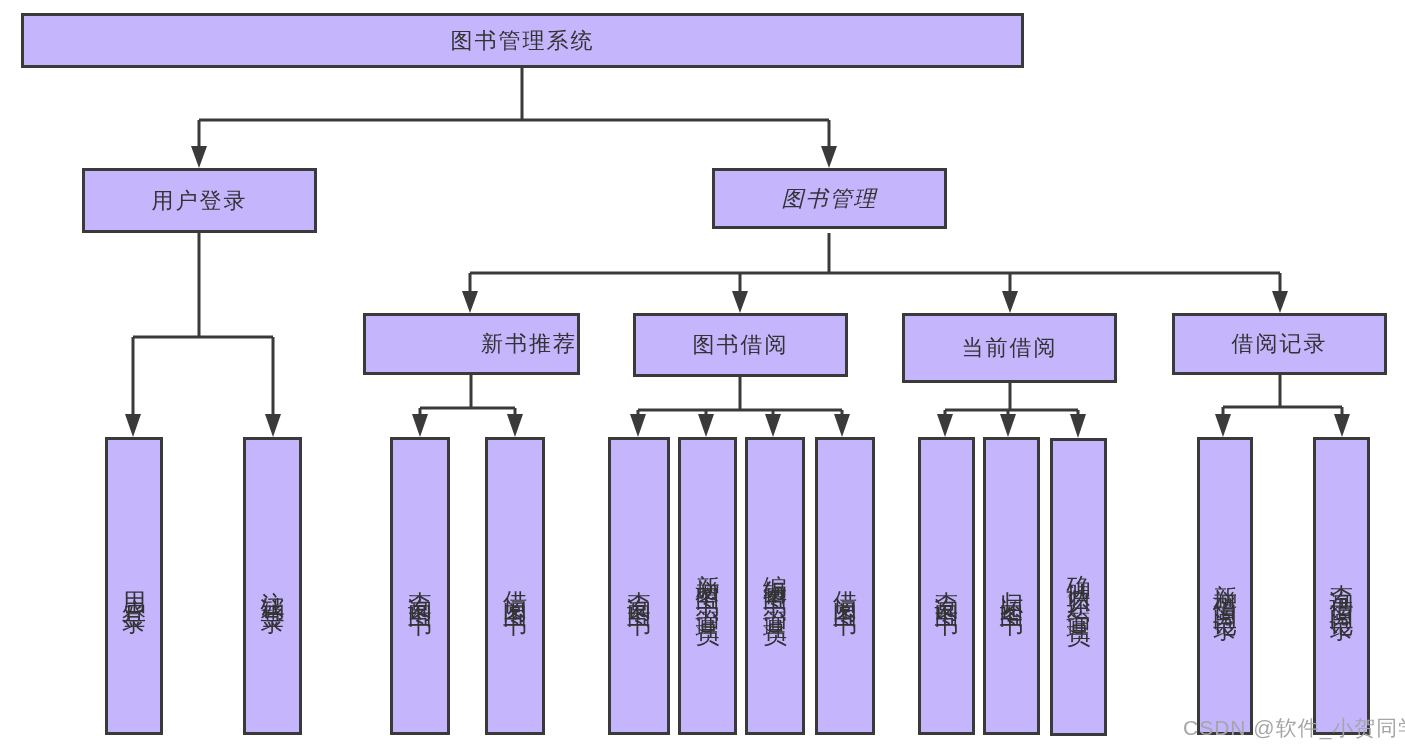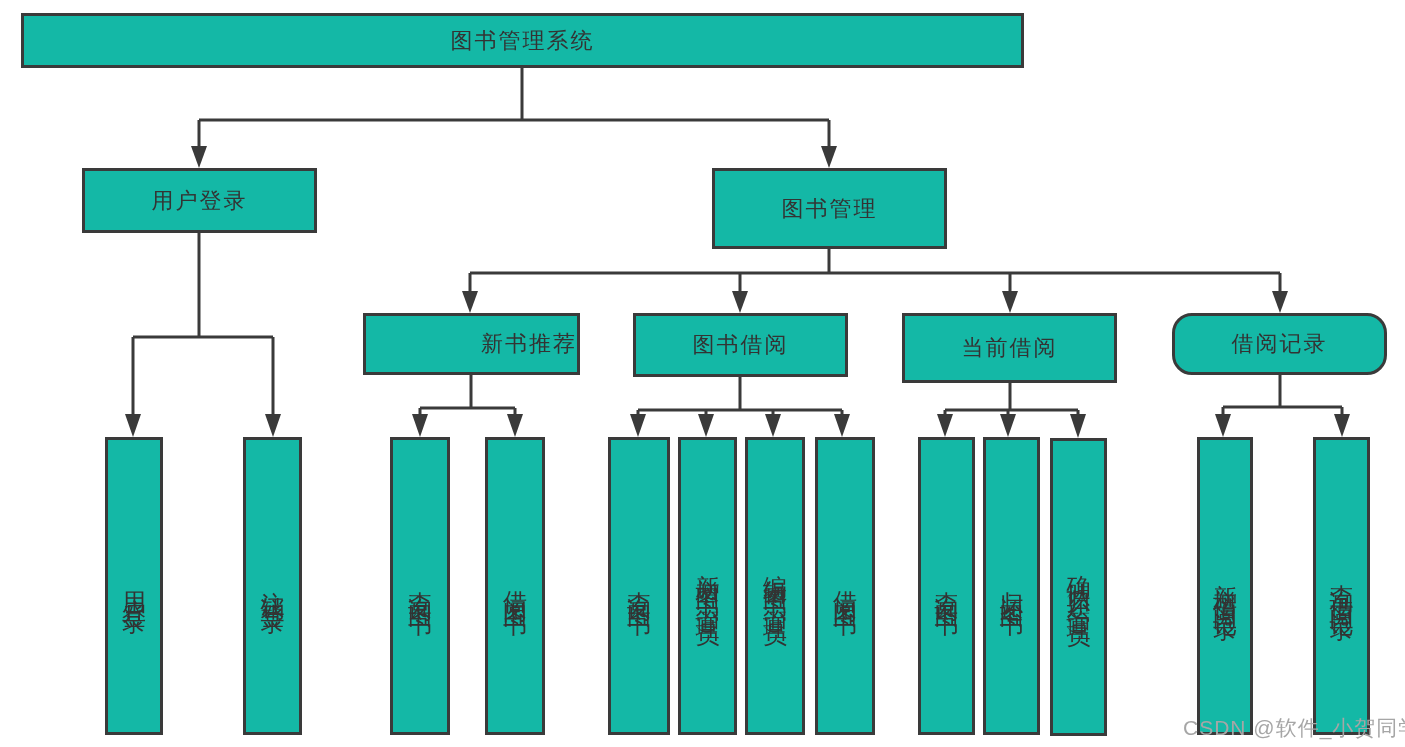--- a/index.html
+++ b/index.html
@@ -11,21 +11,21 @@
     overflow:hidden;
   }
   .connectors {
     position:absolute; left:0; top:0;
     pointer-events:none;
   }
   .node {
     position:absolute;
     box-sizing:border-box;
     border:3px solid #3a3a3a;
-    background:#14b8a6;
+    background:#c4b5fd;
     display:flex;
     align-items:center;
     justify-content:center;
     color:#333333;
   }
   .node.h span {
     font-size:22px;
     letter-spacing:2px;
     white-space:nowrap;
   }
@@ -91,34 +91,34 @@
     </g>
   </svg>
 
   <div class="node h" style="left:21px; top:13px; width:1003px; height:55px;">
     <span>图书管理系统</span>
   </div>
 
   <div class="node h" style="left:82px; top:168px; width:235px; height:65px;">
     <span>用户登录</span>
   </div>
-  <div class="node h" style="left:712px; top:168px; width:235px; height:81px;">
+  <div class="node h" style="left:712px; top:168px; width:235px; height:61px;font-style:italic;">
     <span>图书管理</span>
   </div>
 
   <div class="node h" style="left:363px; top:313px; width:217px; height:62px;justify-content:flex-end;">
     <span>新书推荐</span>
   </div>
   <div class="node h" style="left:633px; top:313px; width:215px; height:64px;font-family:Liberation Mono, monospace;">
     <span>图书借阅</span>
   </div>
   <div class="node h" style="left:902px; top:313px; width:215px; height:70px;">
     <span>当前借阅</span>
   </div>
-  <div class="node h" style="left:1172px; top:313px; width:215px; height:62px;border-radius:20px;">
+  <div class="node h" style="left:1172px; top:313px; width:215px; height:62px;">
     <span>借阅记录</span>
   </div>
 
   <div class="node v" style="left:105px; top:437px; width:58px; height:298px;">
     <span>用户登录</span>
   </div>
   <div class="node v" style="left:243px; top:437px; width:59px; height:298px;">
     <span>注销登录</span>
   </div>
 

